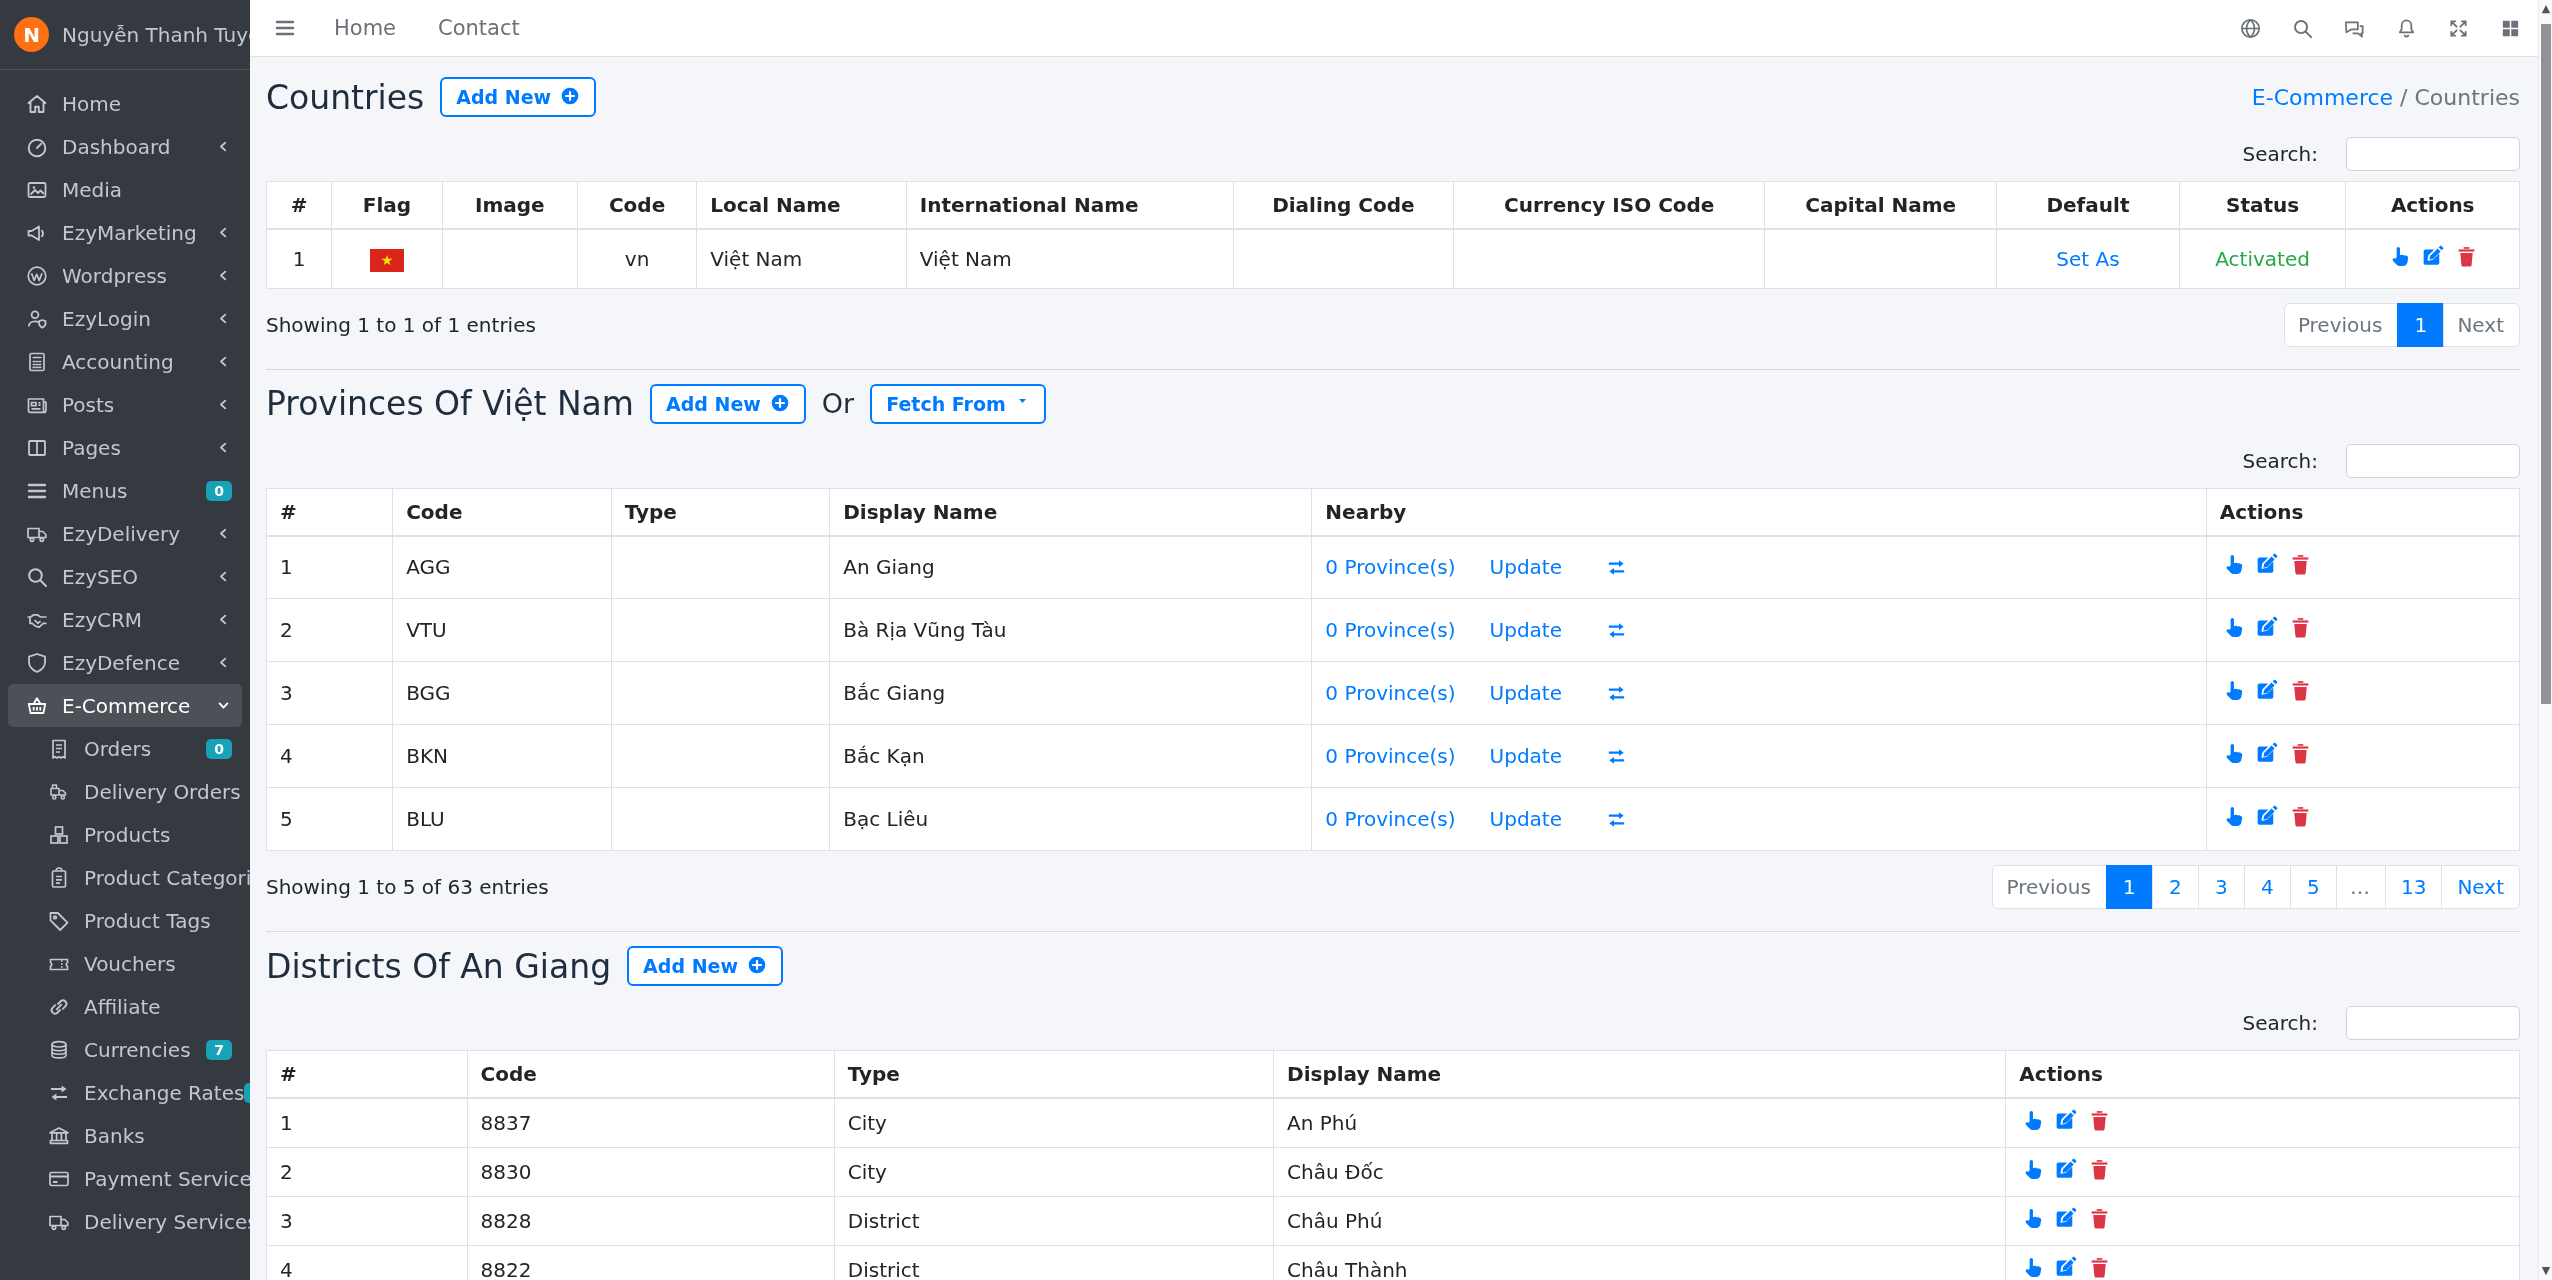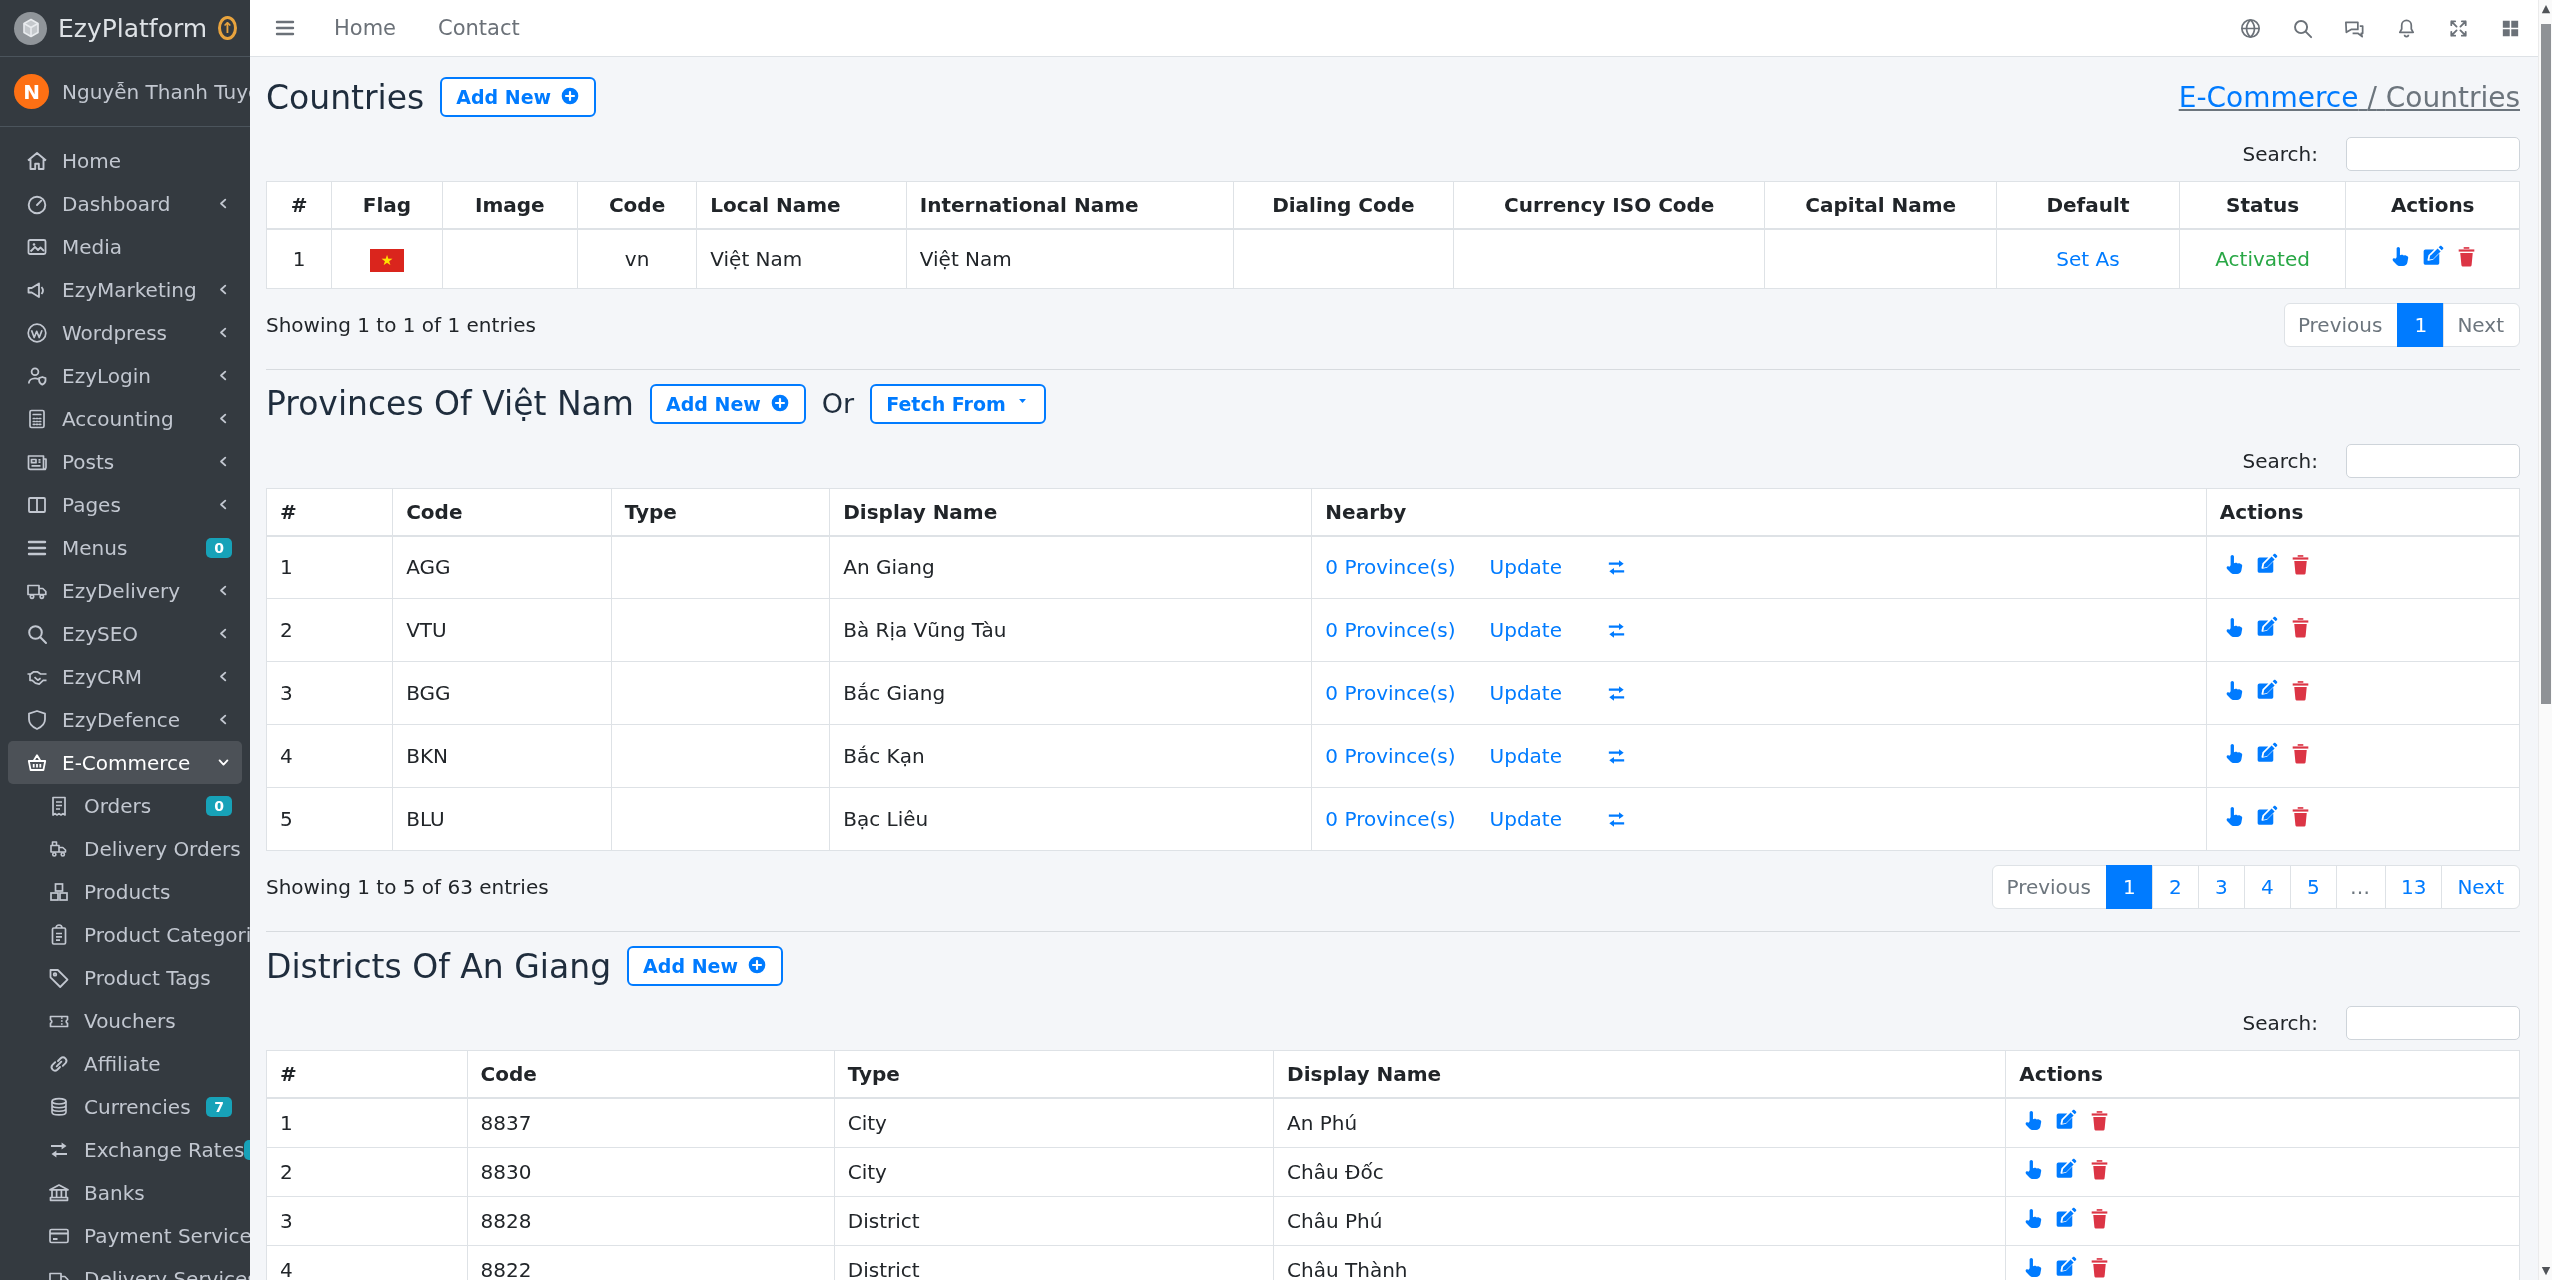--- a/index.html
+++ b/index.html
@@ -31,21 +31,21 @@
   .nav-icons { margin-left:auto; display:flex; align-items:center; gap:29px; }
   .nav-icons .tico { width:23px; height:23px; color:#6b7178; cursor:pointer; }
 
   
   .content { position:absolute; top:57px; left:0; right:14px; bottom:0; padding:14px 18px 0 16px; overflow:hidden; }
   .page-head { display:flex; align-items:center; margin:6px 0 4px; }
   .h1 { font-size:33px; font-weight:400; color:#1f2d3d; margin-right:16px; white-space:nowrap; }
   .btn-o { display:inline-flex; align-items:flex-start; gap:9px; background:#fff; border:2px solid #007bff; color:#007bff; border-radius:6px; padding:7px 14px; font-size:19px; font-weight:600; cursor:pointer; font-family:inherit; white-space:nowrap; }
   .btn-o .bico { width:20px; height:20px; }
   .or-label { font-size:27px; color:#1f2d3d; margin:0 16px; }
-  .breadcrumb { margin-left:auto; font-size:28px; color:#6c757d; white-space:nowrap;text-decoration:underline; }
+  .breadcrumb { margin-left:auto; font-size:22px; color:#6c757d; white-space:nowrap; }
   .breadcrumb a { color:#007bff; text-decoration:none; cursor:pointer; }
   .search-row { display:flex; justify-content:flex-end; align-items:center; gap:28px; margin:20px 0 10px; font-size:20px; }
   .search-input { width:174px; height:34px; border:1px solid #ced4da; border-radius:5px; background:#fff; padding:0 8px; font-size:18px; font-family:inherit; }
 
   table { width:100%; border-collapse:collapse; background:#fff; font-size:20px; table-layout:fixed; }
   th,td { border:1px solid #dee2e6; padding:11px 13px; overflow:hidden; white-space:nowrap; }
   thead th { border-bottom:2px solid #dee2e6; font-weight:700; text-align:left; }
   .tc { text-align:center; }
   td { height:59px; }
   .t-prov td { height:63px; }
@@ -282,29 +282,20 @@
     <symbol id="i-cube" viewBox="0 0 24 24">
         <g stroke="#e9ecef" stroke-width="1.6" fill="#c4c8cc" stroke-linejoin="round">
           <path d="M12 3.5l7 4v9l-7 4-7-4v-9z"></path>
           <path d="M5 7.5l7 4 7-4M12 11.5v9" fill="none"></path>
         </g>
       </symbol>
   </defs>
 </svg>
 
 <aside class="sidebar">
-  <div class="brand">
-    <span class="brand-logo">
-        <svg width="24" height="24">
-          <use href="#i-cube"></use>
-        </svg>
-      </span>
-    <span class="brand-text">EzyPlatform</span>
-    <span class="up-badge">↑</span>
-  </div>
   <div class="user-panel">
     <span class="avatar">N</span>
     <span class="user-name">Nguyễn Thanh Tuyền</span>
   </div>
   <nav class="nav">
     <div class="nav-item">
         <svg class="nico">
           <use href="#i-house"></use>
         </svg>
         <span>Home</span>

